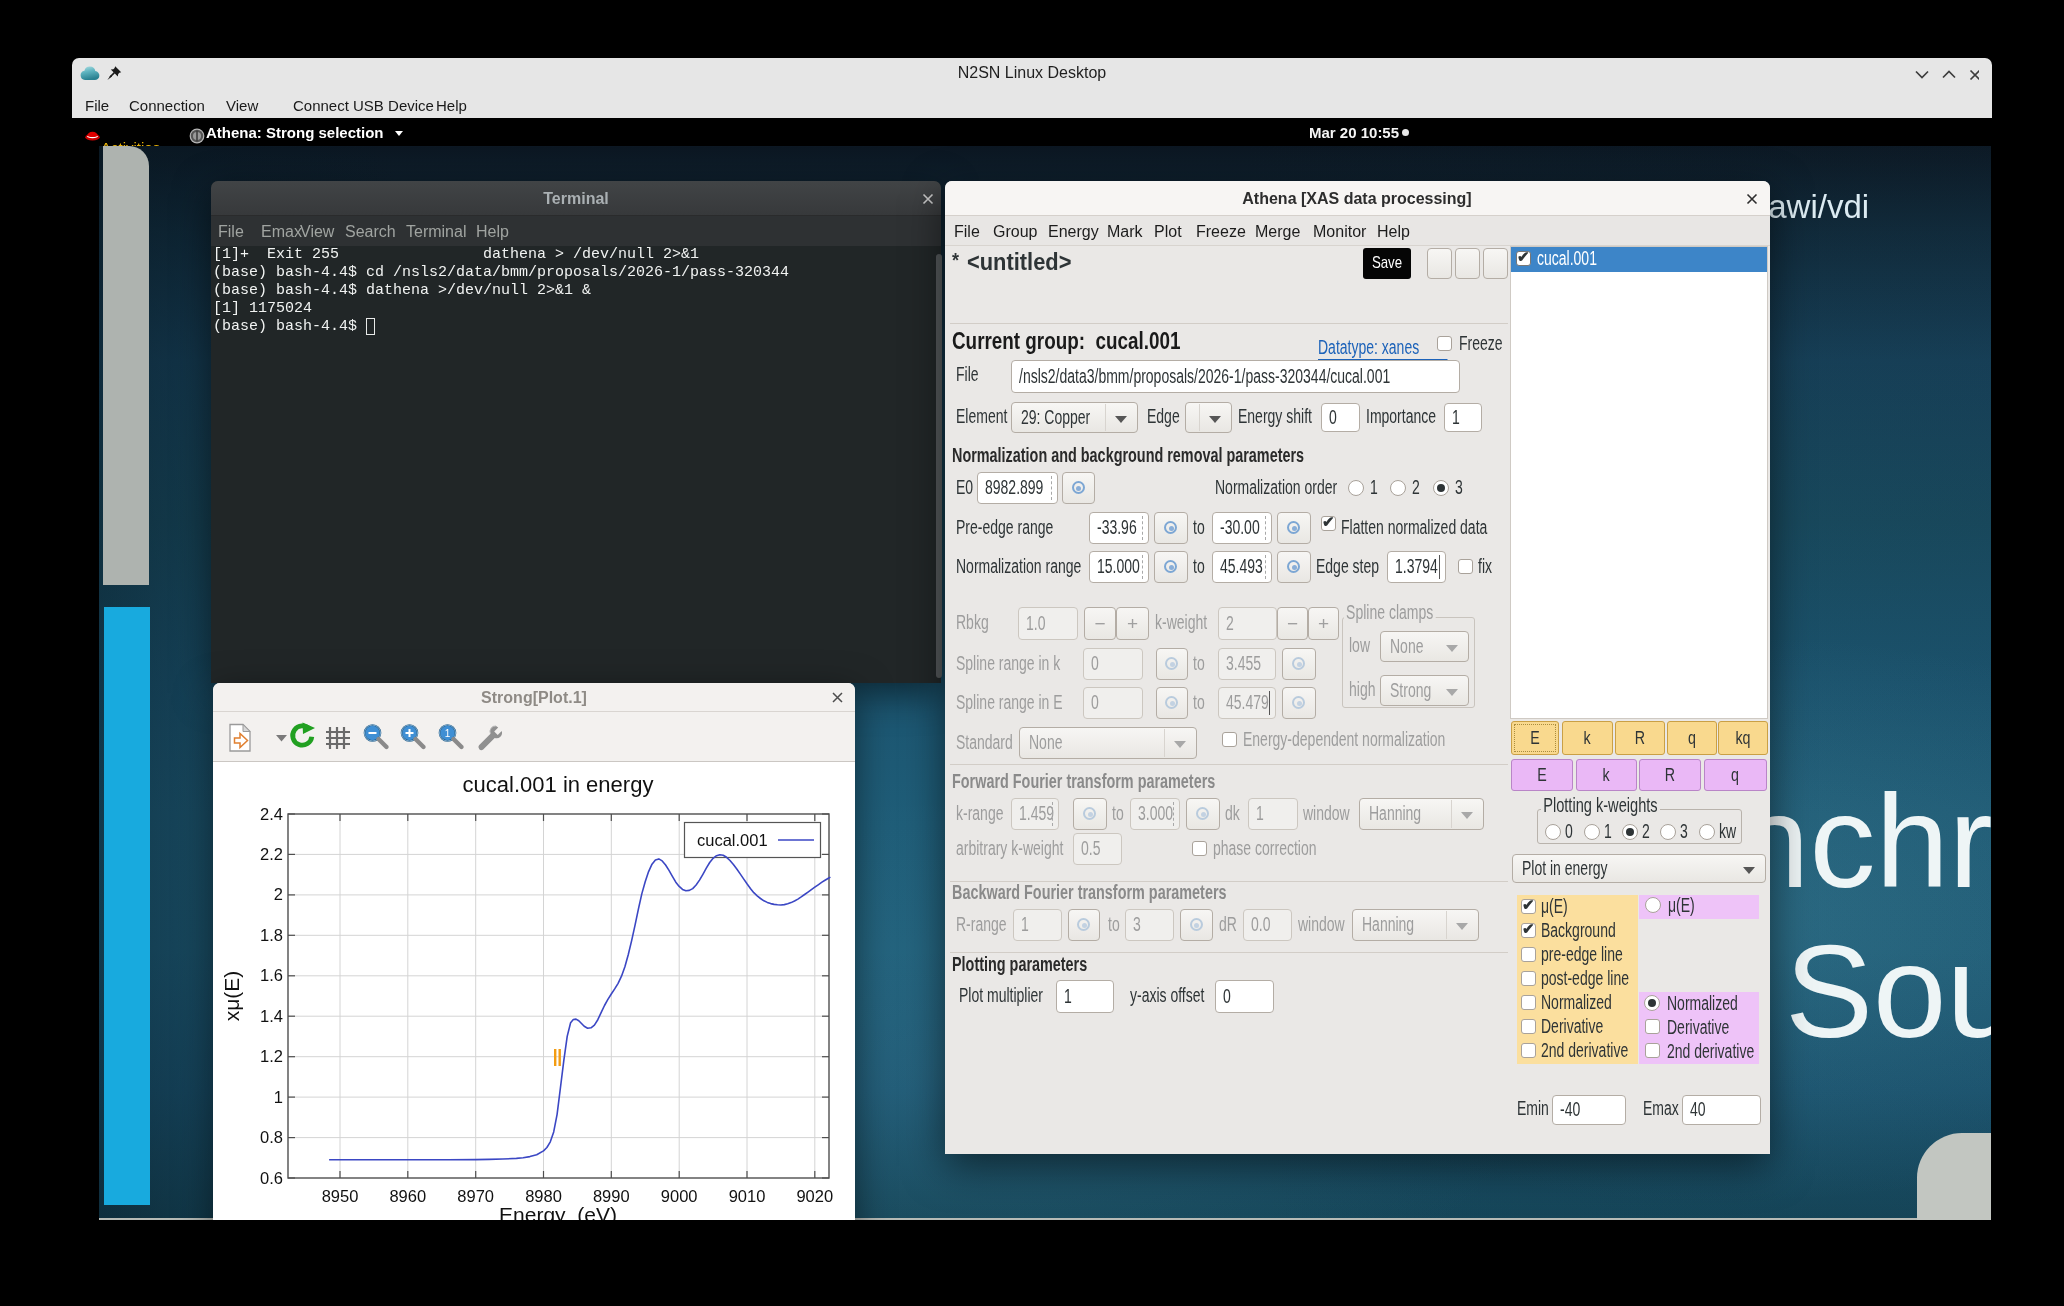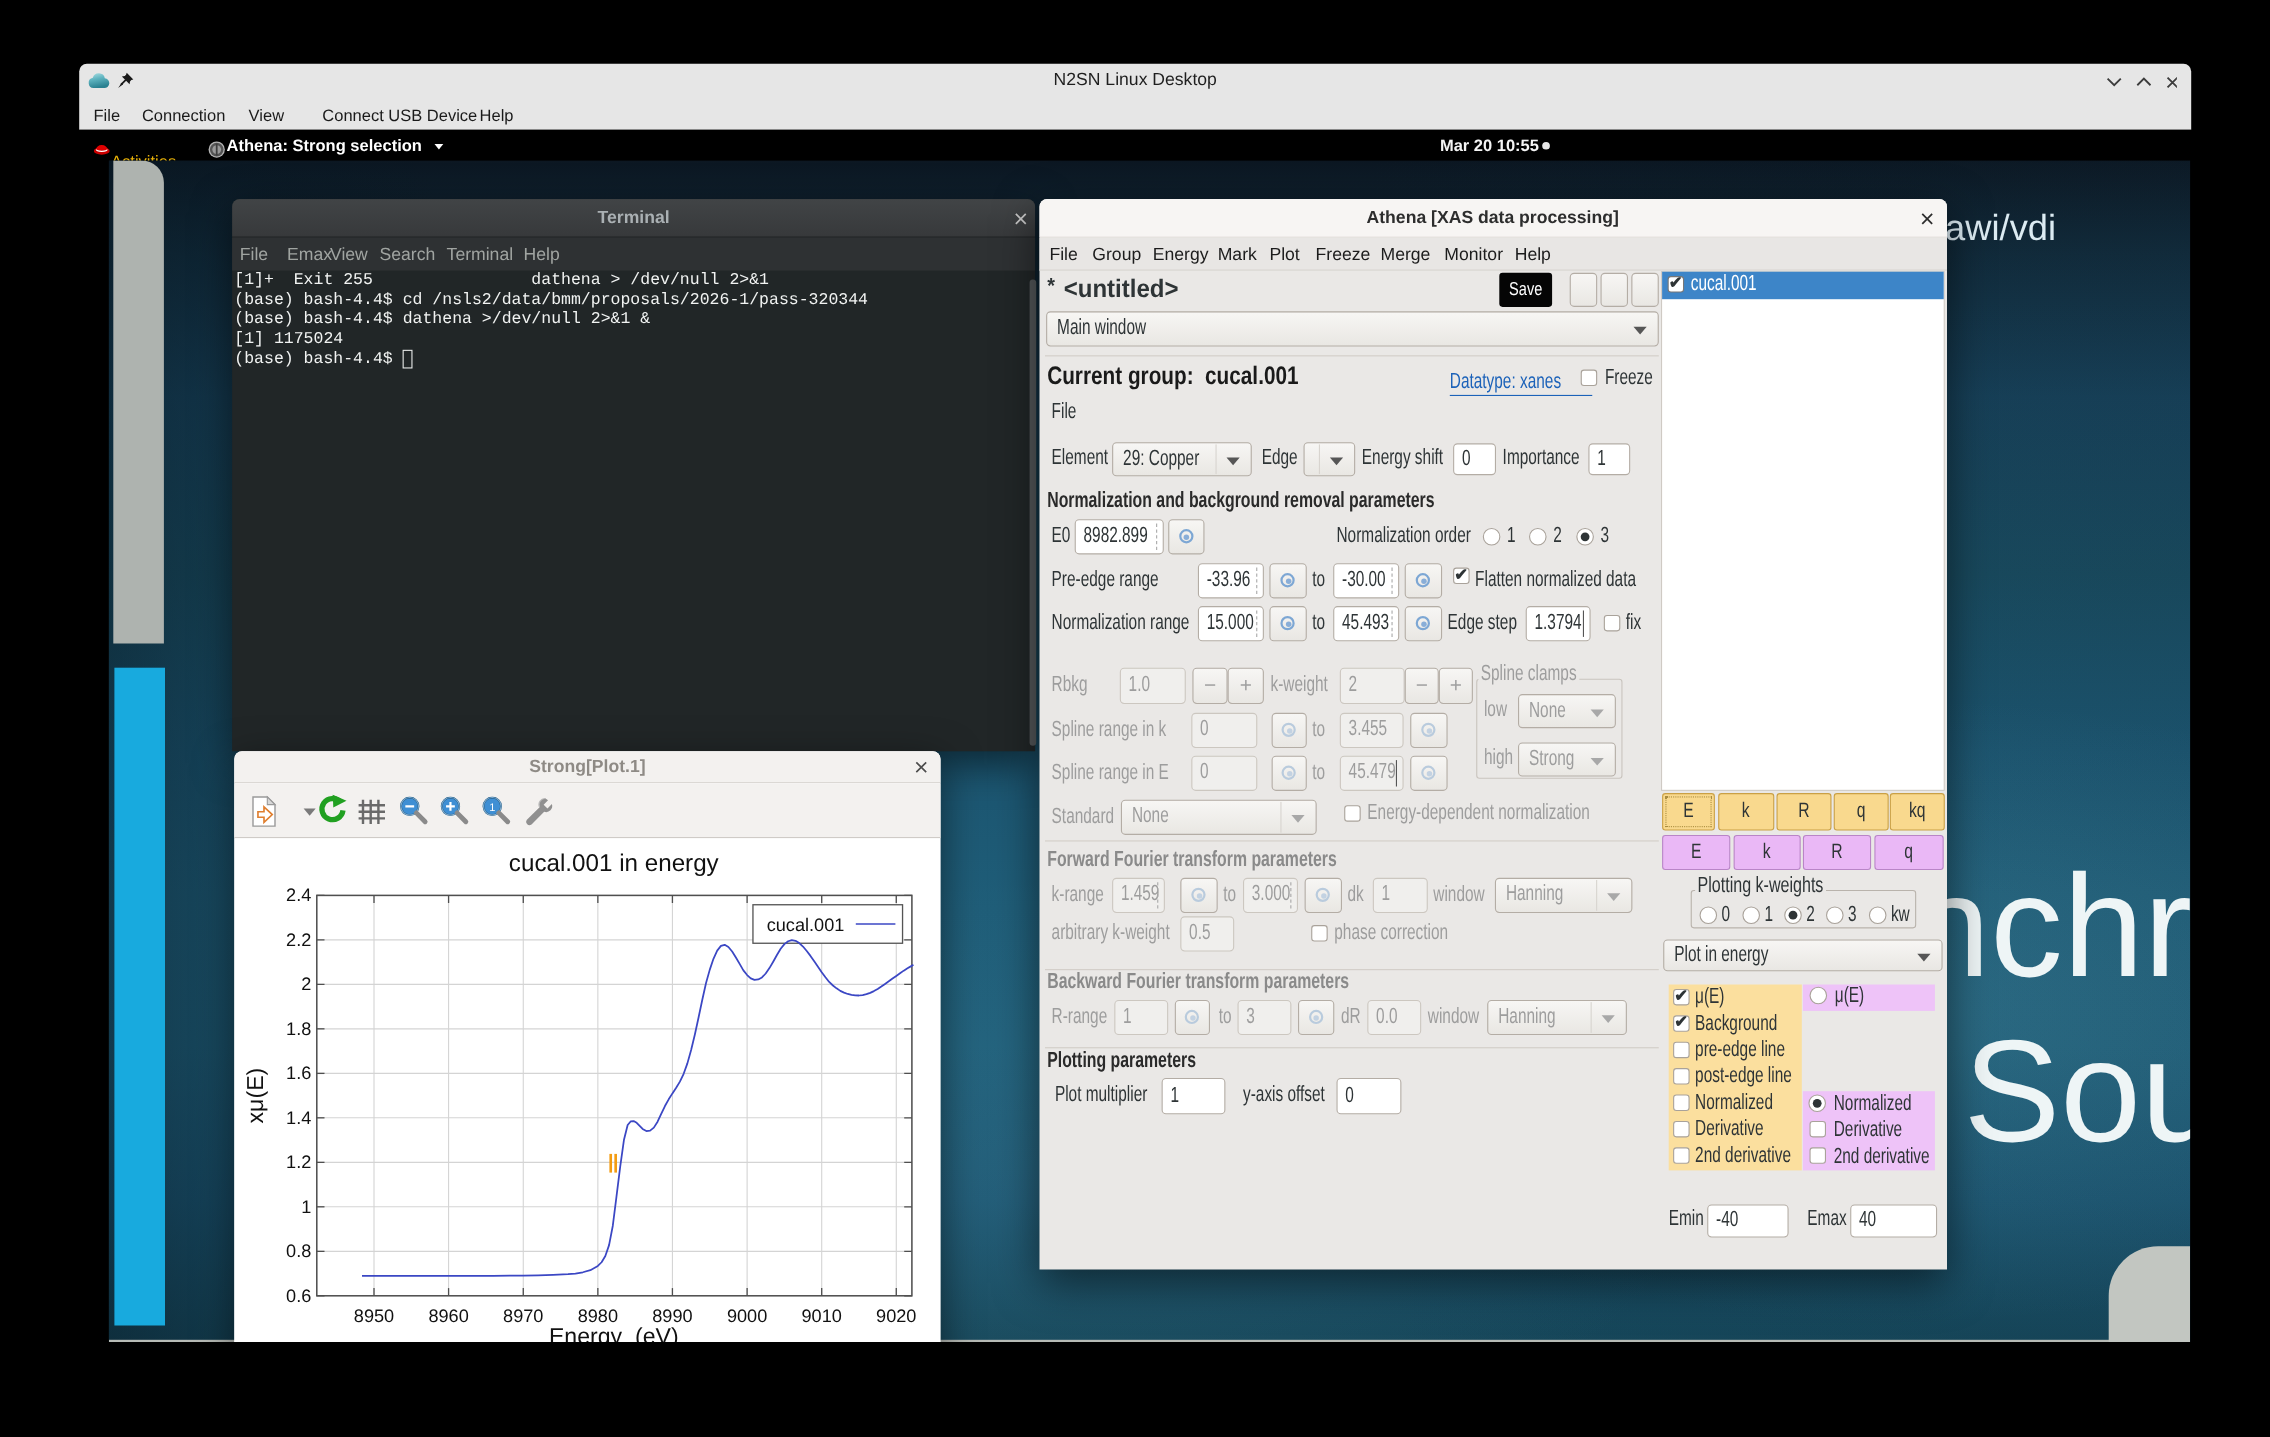--- a/index.html
+++ b/index.html
@@ -250,30 +250,29 @@
 <span style="position:absolute;left:310px;top:41px;font:normal 16px/19px 'Liberation Sans',sans-serif;color:#1c1c1c;white-space:pre;">Merge</span>
 <span style="position:absolute;left:368px;top:41px;font:normal 16px/19px 'Liberation Sans',sans-serif;color:#1c1c1c;white-space:pre;">Monitor</span>
 <span style="position:absolute;left:432px;top:41px;font:normal 16px/19px 'Liberation Sans',sans-serif;color:#1c1c1c;white-space:pre;">Help</span>
 <span style="position:absolute;left:7px;top:68px;font:bold 20px/23px 'Liberation Sans',sans-serif;color:#2e3436;white-space:pre;transform:scaleX(0.9);transform-origin:0 50%;">*</span>
 <span style="position:absolute;left:22px;top:68px;font:bold 23px/27px 'Liberation Sans',sans-serif;color:#2e3436;white-space:pre;transform:scaleX(0.95);transform-origin:0 50%;">&lt;untitled&gt;</span>
 <div class="abs" style="left:418px;top:67px;width:48px;height:31px;background:#050505;border-radius:3px"></div>
 <span style="position:absolute;left:442px;top:72px;font:normal 17px/20px 'Liberation Sans',sans-serif;color:#fff;white-space:pre;transform:translateX(-50%) scaleX(0.78);">Save</span>
 <div class="gb" style="left:482px;top:67px;width:25px;height:31px"></div>
 <div class="gb" style="left:510px;top:67px;width:25px;height:31px"></div>
 <div class="gb" style="left:538px;top:67px;width:25px;height:31px"></div>
-<div class="gb" style="left:6px;top:102px;width:557px;height:32px">
-          <i style="position:absolute;left:9px;top:50%;transform:translateY(-54%) scaleX(.70);transform-origin:0 50%;font:20px 'Liberation Sans',sans-serif;font-style:normal;color:#2e3436;white-space:pre">Main window</i>
-          <span style="position:absolute;right:10px;top:50%;margin-top:-2px;width:0;height:0;border-left:6px solid transparent;border-right:6px solid transparent;border-top:7px solid #565656"></span>
-        </div>
 <div class="sep" style="left:5px;top:142px;width:558px"></div>
 <span style="position:absolute;left:7px;top:147px;font:bold 23px/27px 'Liberation Sans',sans-serif;color:#1a1a1a;white-space:pre;transform:scaleX(0.82);transform-origin:0 50%;">Current group:  cucal.001</span>
 <span style="position:absolute;left:373px;top:155px;font:20px/23px 'Liberation Sans',sans-serif;color:#1c62b9;transform:scaleX(.70);transform-origin:0 50%;border-bottom:1px solid #1c62b9;padding-right:40px">Datatype: xanes</span>
 <div style="position:absolute;left:492px;top:155px;width:15px;height:15px;background:#fff;border:1px solid #a9a29a;border-radius:3px"></div>
 <span style="position:absolute;left:514px;top:151px;font:normal 20px/23px 'Liberation Sans',sans-serif;color:#2e3436;white-space:pre;transform:scaleX(0.7);transform-origin:0 50%;">Freeze</span>
 <span style="position:absolute;left:11px;top:182px;font:normal 20px/23px 'Liberation Sans',sans-serif;color:#2e3436;white-space:pre;transform:scaleX(0.7);transform-origin:0 50%;">File</span>
+<div class="e" style="left:66px;top:179px;width:449px;height:33px">
+          <i style="position:absolute;left:7px;top:50%;transform:translateY(-54%) scaleX(.70);transform-origin:0 50%;font:20px 'Liberation Sans',sans-serif;font-style:normal;white-space:pre">/nsls2/data3/bmm/proposals/2026-1/pass-320344/cucal.001</i>
+        </div>
 <span style="position:absolute;left:11px;top:224px;font:normal 20px/23px 'Liberation Sans',sans-serif;color:#2e3436;white-space:pre;transform:scaleX(0.7);transform-origin:0 50%;">Element</span>
 <div class="gb" style="left:66px;top:221px;width:127px;height:31px">
           <i style="position:absolute;left:9px;top:50%;transform:translateY(-54%) scaleX(.70);transform-origin:0 50%;font:20px 'Liberation Sans',sans-serif;font-style:normal;color:#2e3436;white-space:pre">29: Copper</i>
           <b style="position:absolute;right:31px;top:1px;bottom:1px;width:0;border-left:1px solid #d8d4cf"></b>
           <span style="position:absolute;right:10px;top:50%;margin-top:-2px;width:0;height:0;border-left:6px solid transparent;border-right:6px solid transparent;border-top:7px solid #565656"></span>
         </div>
 <span style="position:absolute;left:202px;top:224px;font:normal 20px/23px 'Liberation Sans',sans-serif;color:#2e3436;white-space:pre;transform:scaleX(0.7);transform-origin:0 50%;">Edge</span>
 <div class="gb" style="left:240px;top:221px;width:47px;height:31px">
           <i style="position:absolute;left:9px;top:50%;transform:translateY(-54%) scaleX(.70);transform-origin:0 50%;font:20px 'Liberation Sans',sans-serif;font-style:normal;color:#2e3436;white-space:pre"></i>
           <b style="position:absolute;right:31px;top:1px;bottom:1px;width:0;border-left:1px solid #d8d4cf"></b>

